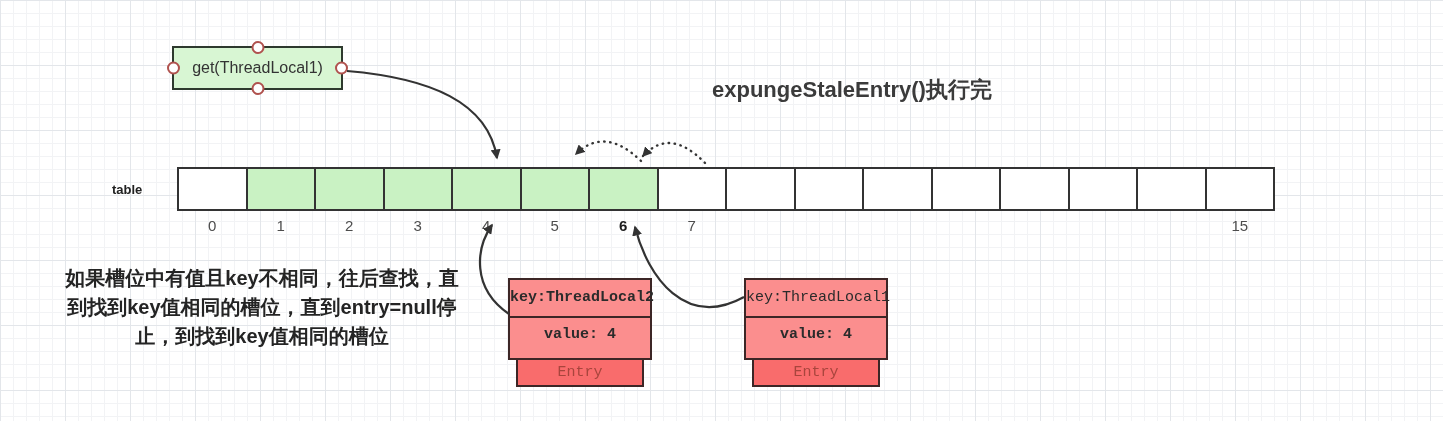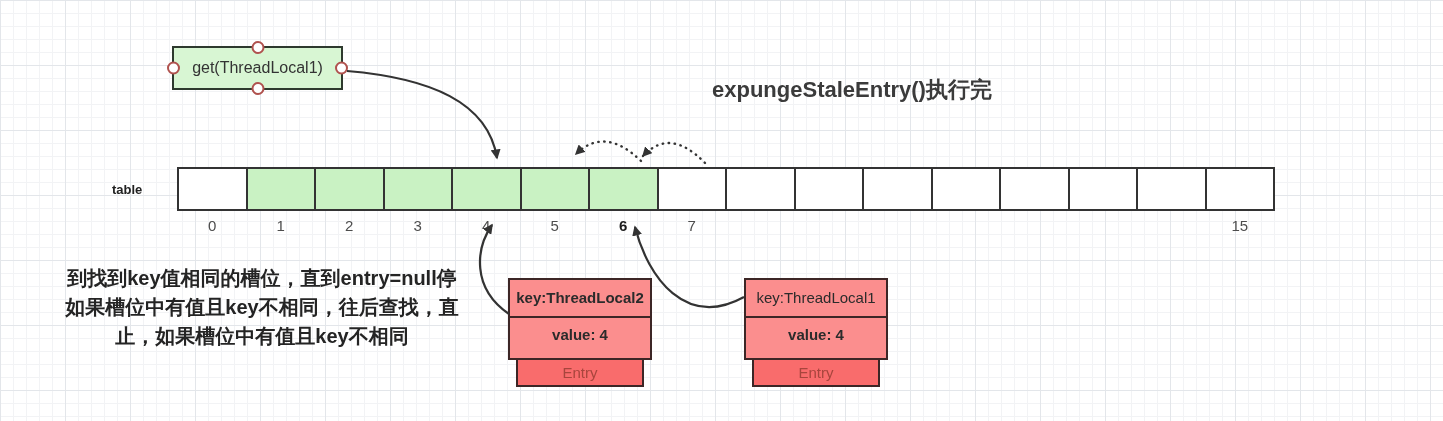--- a/index.html
+++ b/index.html
@@ -39,21 +39,21 @@
   .table-label{position:absolute;left:112px;top:182px;font-size:13px;font-weight:bold;color:#222;z-index:2;text-align:center;}
   .cells{position:absolute;left:177px;top:167px;display:flex;z-index:2;}
   .cell{width:70.5px;height:44px;box-sizing:border-box;border:2px solid #333;background:#fff;margin-left:-2px;}
   .cell:first-child{margin-left:0;}
   .cell.green{background:var(--cell-green);}
   .indices{position:absolute;left:177px;top:217px;display:flex;z-index:2;}
   .idx{width:70.5px;margin-left:-2px;text-align:center;font-size:15px;color:#4d4d4d;}
   .idx:first-child{margin-left:0;}
   .idx.bold{font-weight:bold;color:#1c1c1c;}
   
-  .entry-box{position:absolute;top:278px;width:144px;z-index:3;}
+  .entry-box{position:absolute;top:278px;width:144px;z-index:3;font-family:Liberation Mono, monospace;}
   .entry-box.e0{left:508px;}
   .entry-box.e1{left:744px;border-radius:20px;}
   .entry-row{box-sizing:border-box;border:2px solid #3c2626;background:var(--entry-pink);
     text-align:center;font-size:15px;color:#2b2b2b;}
   .entry-row.key{height:40px;line-height:36px;}
   .entry-row.key.bold{font-weight:bold;}
   .entry-row.val{height:44px;line-height:34px;margin-top:-2px;font-weight:bold;}
   .entry-footer{box-sizing:border-box;width:128px;height:29px;margin:-2px auto 4px;
     border:2px solid #3c2626;background:var(--entry-red);
     text-align:center;font-size:15px;line-height:25px;color:#a8453d;}
@@ -71,23 +71,23 @@
     <span class="handle bottom"></span>
     <span class="handle left"></span>
     <span class="handle right"></span>
   </div>
 
   <div class="title">
     <div>expungeStaleEntry()执行完</div>
   </div>
 
   <div class="note">
+    <div>如果槽位中有值且key不相同，往后查找，直</div>
     <div>到找到key值相同的槽位，直到entry=null停</div>
-    <div>如果槽位中有值且key不相同，往后查找，直</div>
-    <div>止，如果槽位中有值且key不相同</div>
+    <div>止，到找到key值相同的槽位</div>
   </div>
 
   <div class="table-label">table</div>
   <div class="cells">
       <div class="cell"></div>
       <div class="cell green"></div>
       <div class="cell green"></div>
       <div class="cell green"></div>
       <div class="cell green"></div>
       <div class="cell green"></div>

